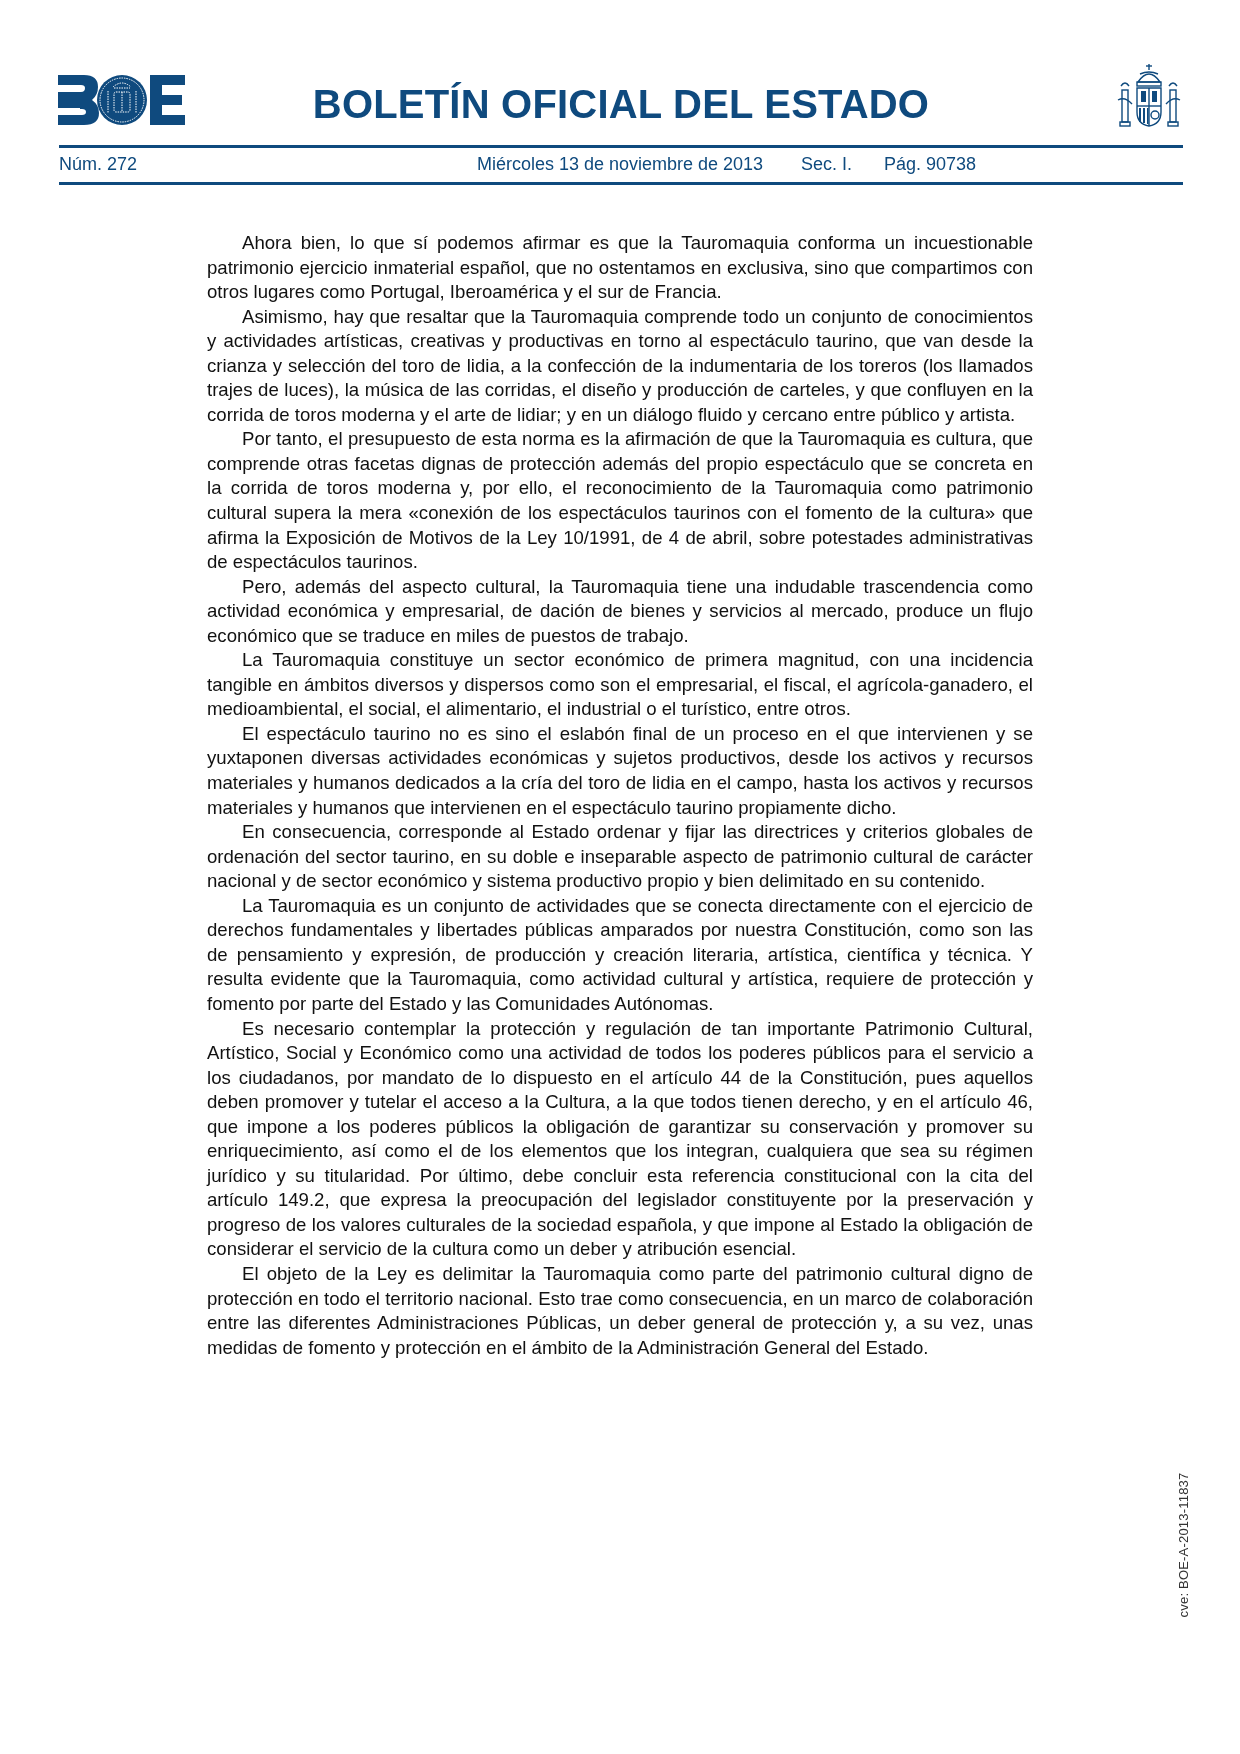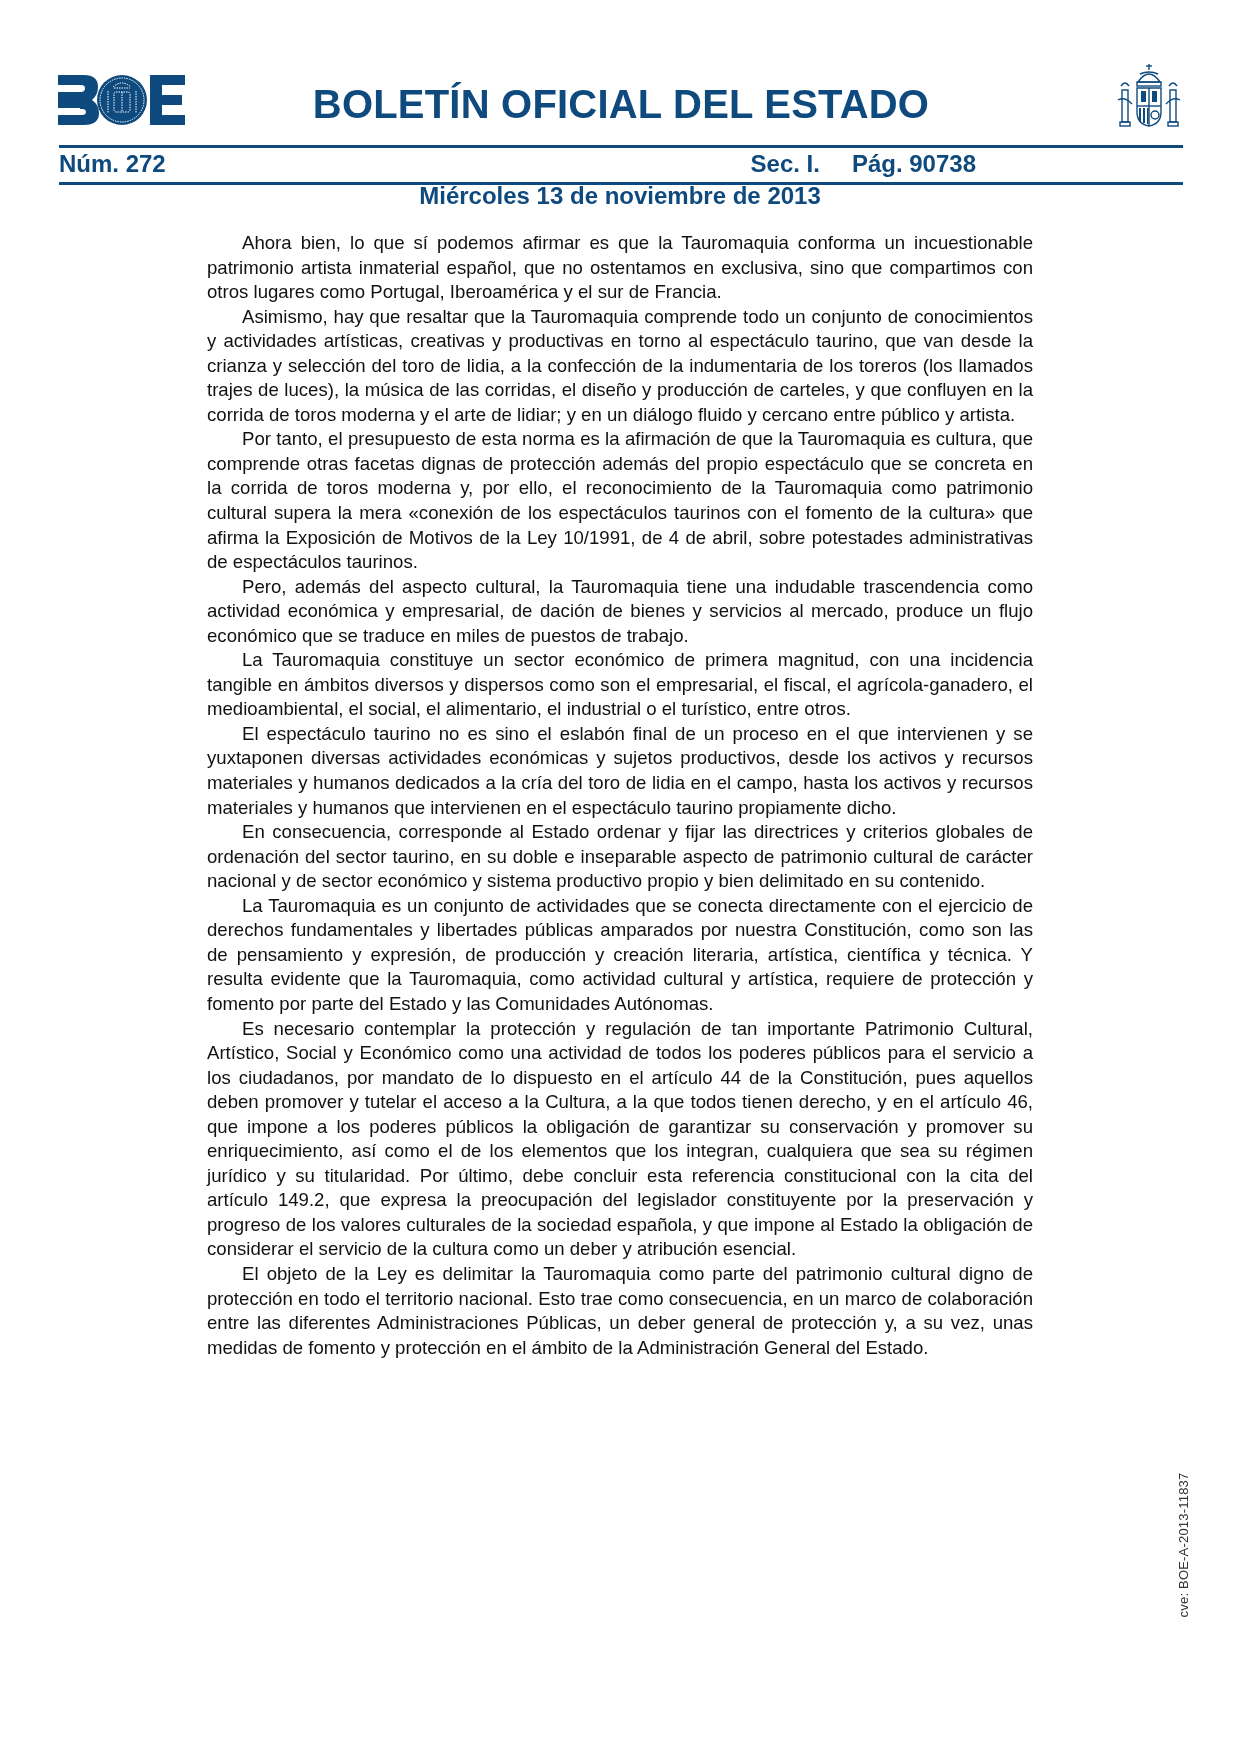--- a/index.html
+++ b/index.html
@@ -46,28 +46,28 @@
       left: 59px; width: 1124px;
       height: 3px;
       background: #0f4a7e;
     }
     .rule.top { top: 145px; }
     .rule.bottom { top: 182px; }
 
     .meta {
       position: absolute;
       top: 152px;
-      font-weight: bold;
-      font-size: 24px;
+      font-weight: normal;
+      font-size: 18px;
       line-height: 24px;
       color: #0f4a7e;
       white-space: nowrap;
     }
     .meta.num { left: 59px; }
-    .meta.date { left: 310px; width: 620px; text-align: center; margin-top: 32px; }
+    .meta.date { left: 310px; width: 620px; text-align: center; }
     .meta.right { right: 57px; }
     .meta.right span + span { margin-left: 32px; }
 
     
     .body-text {
       position: absolute;
       left: 207px; top: 231px;
       width: 826px;
       font-size: 18.6px;
       line-height: 24.55px;
@@ -157,21 +157,21 @@
 
   <div class="meta num">Núm. 272</div>
   <div class="meta date">Miércoles 13 de noviembre de 2013</div>
   <div class="meta right">
     <span>Sec. I.</span><span>Pág. 90738</span>
   </div>
 
   <div class="rule bottom"></div>
 
   <div class="body-text">
-    <p>Ahora bien, lo que sí podemos afirmar es que la Tauromaquia conforma un incuestionable patrimonio artista inmaterial español, que no ostentamos en exclusiva, sino que compartimos con otros lugares como Portugal, Iberoamérica y el sur de Francia.</p>
+    <p>Ahora bien, lo que sí podemos afirmar es que la Tauromaquia conforma un incuestionable patrimonio ejercicio inmaterial español, que no ostentamos en exclusiva, sino que compartimos con otros lugares como Portugal, Iberoamérica y el sur de Francia.</p>
     <p>Asimismo, hay que resaltar que la Tauromaquia comprende todo un conjunto de conocimientos y actividades artísticas, creativas y productivas en torno al espectáculo taurino, que van desde la crianza y selección del toro de lidia, a la confección de la indumentaria de los toreros (los llamados trajes de luces), la música de las corridas, el diseño y producción de carteles, y que confluyen en la corrida de toros moderna y el arte de lidiar; y en un diálogo fluido y cercano entre público y artista.</p>
     <p>Por tanto, el presupuesto de esta norma es la afirmación de que la Tauromaquia es cultura, que comprende otras facetas dignas de protección además del propio espectáculo que se concreta en la corrida de toros moderna y, por ello, el reconocimiento de la Tauromaquia como patrimonio cultural supera la mera «conexión de los espectáculos taurinos con el fomento de la cultura» que afirma la Exposición de Motivos de la Ley 10/1991, de 4 de abril, sobre potestades administrativas de espectáculos taurinos.</p>
     <p>Pero, además del aspecto cultural, la Tauromaquia tiene una indudable trascendencia como actividad económica y empresarial, de dación de bienes y servicios al mercado, produce un flujo económico que se traduce en miles de puestos de trabajo.</p>
     <p>La Tauromaquia constituye un sector económico de primera magnitud, con una incidencia tangible en ámbitos diversos y dispersos como son el empresarial, el fiscal, el agrícola-ganadero, el medioambiental, el social, el alimentario, el industrial o el turístico, entre otros.</p>
     <p>El espectáculo taurino no es sino el eslabón final de un proceso en el que intervienen y se yuxtaponen diversas actividades económicas y sujetos productivos, desde los activos y recursos materiales y humanos dedicados a la cría del toro de lidia en el campo, hasta los activos y recursos materiales y humanos que intervienen en el espectáculo taurino propiamente dicho.</p>
     <p>En consecuencia, corresponde al Estado ordenar y fijar las directrices y criterios globales de ordenación del sector taurino, en su doble e inseparable aspecto de patrimonio cultural de carácter nacional y de sector económico y sistema productivo propio y bien delimitado en su contenido.</p>
     <p>La Tauromaquia es un conjunto de actividades que se conecta directamente con el ejercicio de derechos fundamentales y libertades públicas amparados por nuestra Constitución, como son las de pensamiento y expresión, de producción y creación literaria, artística, científica y técnica. Y resulta evidente que la Tauromaquia, como actividad cultural y artística, requiere de protección y fomento por parte del Estado y las Comunidades Autónomas.</p>
     <p>Es necesario contemplar la protección y regulación de tan importante Patrimonio Cultural, Artístico, Social y Económico como una actividad de todos los poderes públicos para el servicio a los ciudadanos, por mandato de lo dispuesto en el artículo 44 de la Constitución, pues aquellos deben promover y tutelar el acceso a la Cultura, a la que todos tienen derecho, y en el artículo 46, que impone a los poderes públicos la obligación de garantizar su conservación y promover su enriquecimiento, así como el de los elementos que los integran, cualquiera que sea su régimen jurídico y su titularidad. Por último, debe concluir esta referencia constitucional con la cita del artículo 149.2, que expresa la preocupación del legislador constituyente por la preservación y progreso de los valores culturales de la sociedad española, y que impone al Estado la obligación de considerar el servicio de la cultura como un deber y atribución esencial.</p>
     <p>El objeto de la Ley es delimitar la Tauromaquia como parte del patrimonio cultural digno de protección en todo el territorio nacional. Esto trae como consecuencia, en un marco de colaboración entre las diferentes Administraciones Públicas, un deber general de protección y, a su vez, unas medidas de fomento y protección en el ámbito de la Administración General del Estado.</p>
   </div>

